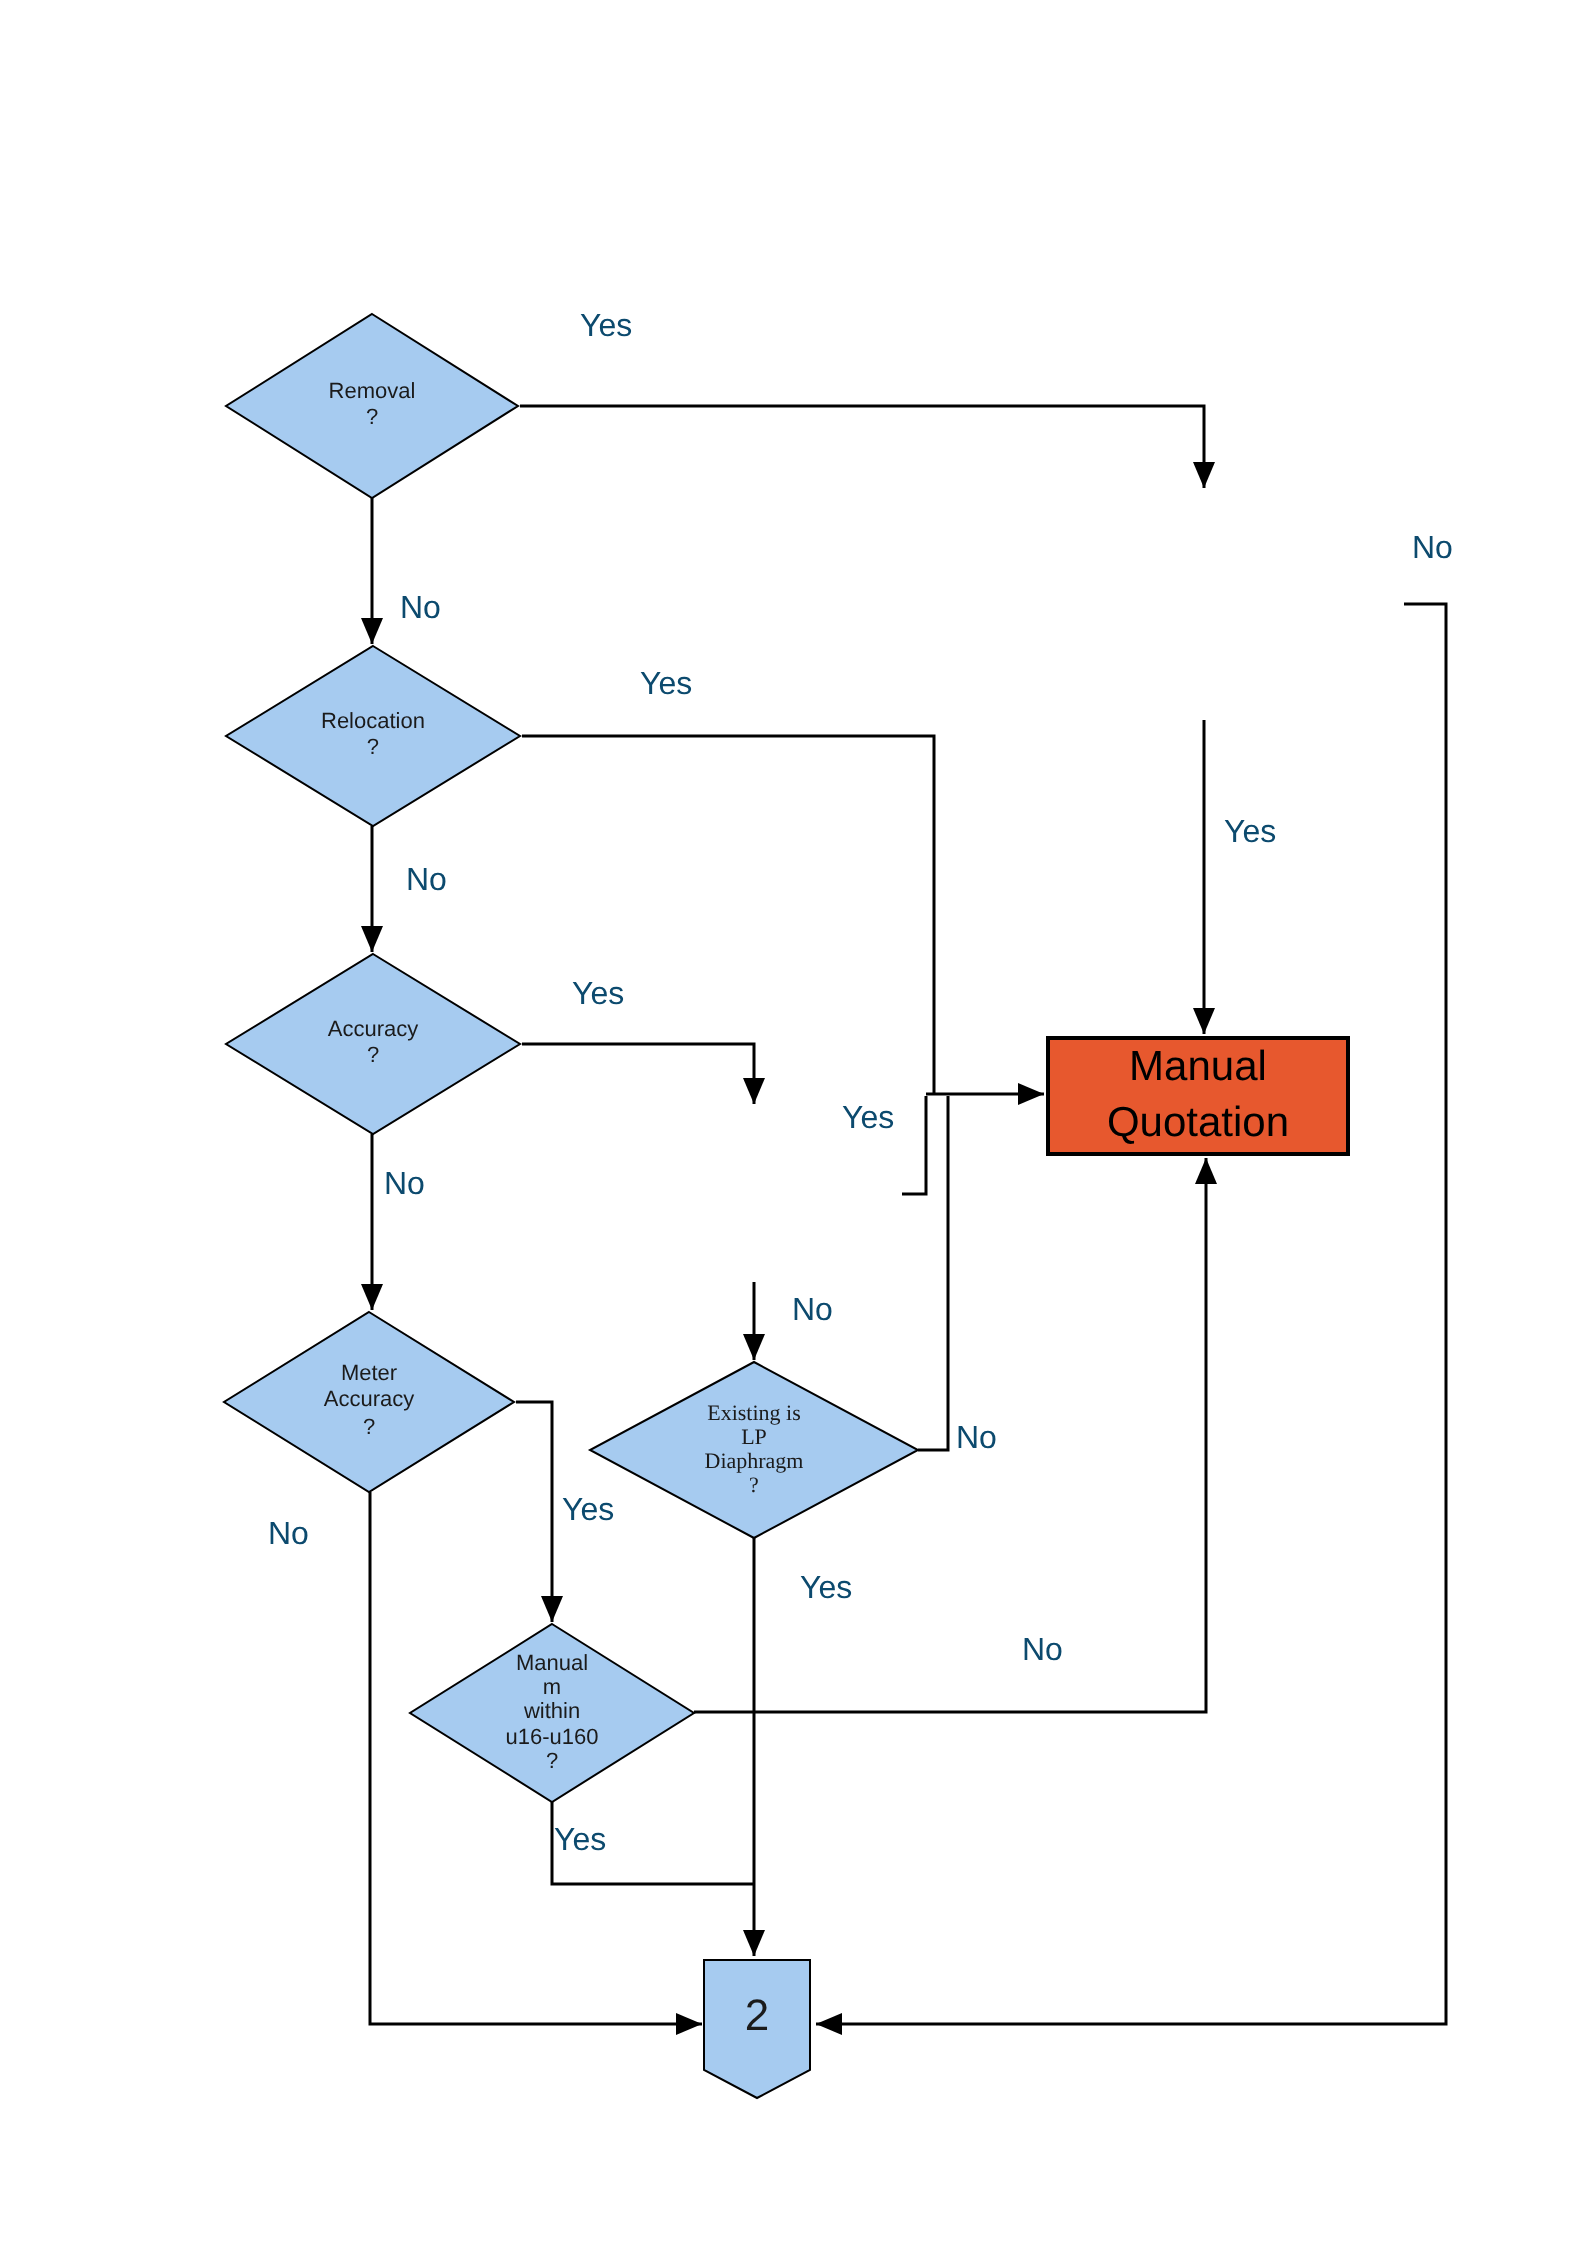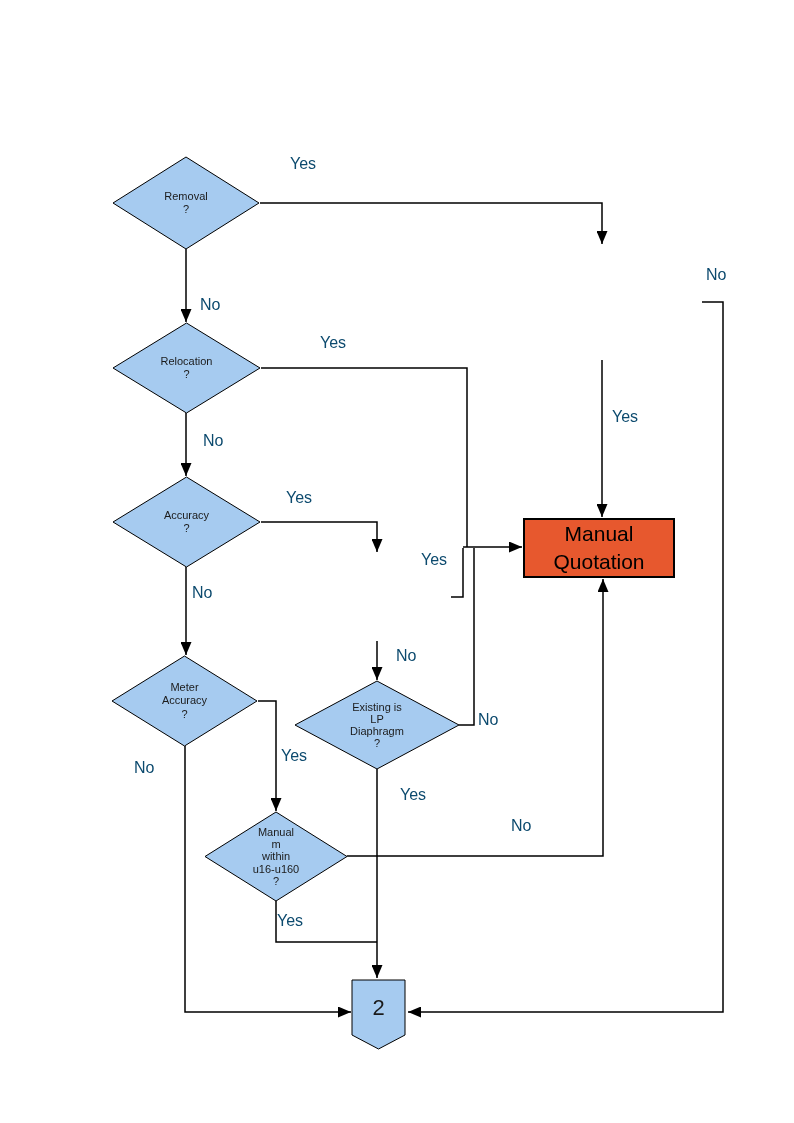--- a/index.html
+++ b/index.html
@@ -85,21 +85,21 @@
 
   <div class="node" style="left:112px; top:656px; width:145px; height:90px;">
     <svg class="shape" viewBox="0 0 100 60" preserveAspectRatio="none">
         <polygon points="50,0 100,30 50,60 0,30"></polygon>
       </svg>
     <div class="node-label">Meter
 Accuracy
 ?</div>
   </div>
 
-  <div class="node" style="left:295px; top:681px; width:164px; height:88px;">
+  <div class="node" style="left:295px; top:681px; width:164px; height:88px;font-family:Liberation Serif, serif;">
     <svg class="shape" viewBox="0 0 100 60" preserveAspectRatio="none">
         <polygon points="50,0 100,30 50,60 0,30"></polygon>
       </svg>
     <div class="node-label" style="line-height:1.1;">Existing is
 LP
 Diaphragm
 ?</div>
   </div>
 
   <div class="node" style="left:205px; top:812px; width:142px; height:89px;">

